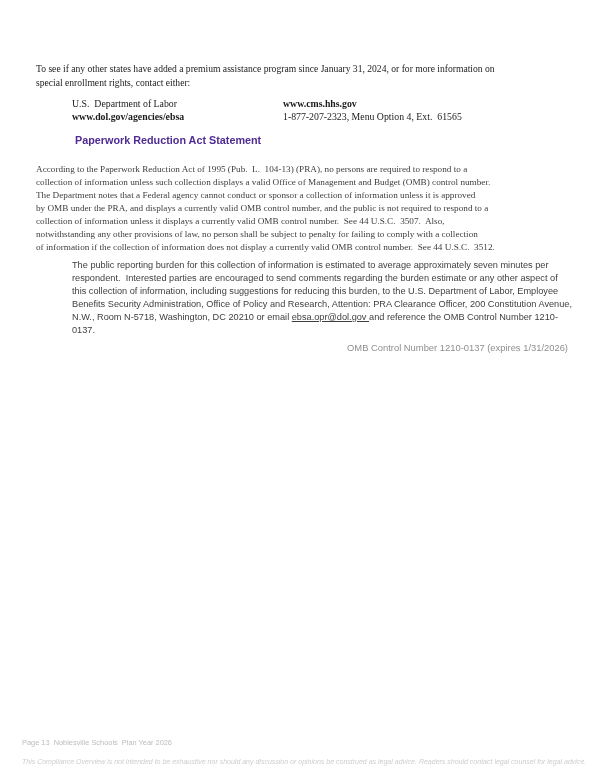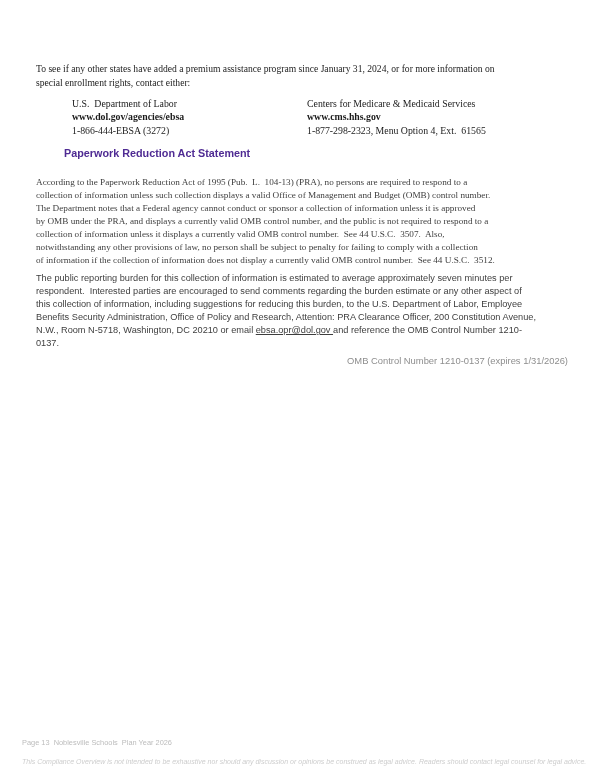--- a/index.html
+++ b/index.html
@@ -25,54 +25,53 @@
     margin: 0;
     font-size: 9.6px;
     line-height: 14px;
     color: #1b1b1b;
     white-space: pre-wrap;
   }
   .contacts {
     display: flex;
     margin-top: 7px;
     margin-left: 36px;
-    gap: 24px;
   }
   .contact-col {
     font-size: 9.8px;
     line-height: 13.4px;
     color: #1b1b1b;
   }
   .contact-col .line { white-space: pre-wrap; }
   .contact-col.left { width: 211px; }
   .contact-url {
     display: inline-block;
     font-weight: bold;
     color: #1b1b1b;
     cursor: pointer;
   }
   .section-heading {
-    margin: 10px 0 0 4px;
+    margin: 10px 0 0 15px;
     font-family: "Liberation Sans", sans-serif;
     font-weight: bold;
     font-size: 10.8px;
     line-height: 13px;
     color: #4F2B93;
     padding-left: 24px;
   }
   .body-para {
     margin: 0;
     font-family: "Liberation Sans", sans-serif;
     font-size: 9.2px;
     line-height: 13px;
     color: #3e3e3e;
     white-space: pre-wrap;
   }
   .para1 { margin-top: 16px; font-family: Liberation Serif, serif; }
-  .para2 { margin-top: 5px; }
+  .para2 { margin-top: 5px; margin-left: 36px; }
   .email-link {
     text-decoration: underline;
     color: inherit;
     cursor: pointer;
   }
   .omb-note {
     margin: 5px 16px 0 0;
     text-align: right;
     font-family: "Liberation Sans", sans-serif;
     font-size: 9.4px;
@@ -109,26 +108,24 @@
 <div class="page">
   <div class="content">
 
     <p class="intro">To see if any other states have added a premium assistance program since January 31, 2024, or for more information on
 special enrollment rights, contact either:</p>
 
     <div class="contacts">
       <div class="contact-col left">
         <div class="line">U.S.  Department of Labor</div>
         <div><span class="contact-url">www.dol.gov/agencies/ebsa</span></div>
-        <div class="line">1-866-444-EBSA (3272)</div>
       </div>
       <div class="contact-col right">
-        <div class="line">Centers for Medicare &amp; Medicaid Services</div>
         <div><span class="contact-url">www.cms.hhs.gov</span></div>
-        <div class="line">1-877-298-2323, Menu Option 4, Ext.  61565</div>
+        <div class="line">1-877-207-2323, Menu Option 4, Ext.  61565</div>
       </div>
     </div>
 
     <h2 class="section-heading">Paperwork Reduction Act Statement</h2>
 
     <p class="body-para para1">According to the Paperwork Reduction Act of 1995 (Pub.  L.  104-13) (PRA), no persons are required to respond to a
 collection of information unless such collection displays a valid Office of Management and Budget (OMB) control number.
 The Department notes that a Federal agency cannot conduct or sponsor a collection of information unless it is approved
 by OMB under the PRA, and displays a currently valid OMB control number, and the public is not required to respond to a
 collection of information unless it displays a currently valid OMB control number.  See 44 U.S.C.  3507.  Also,

